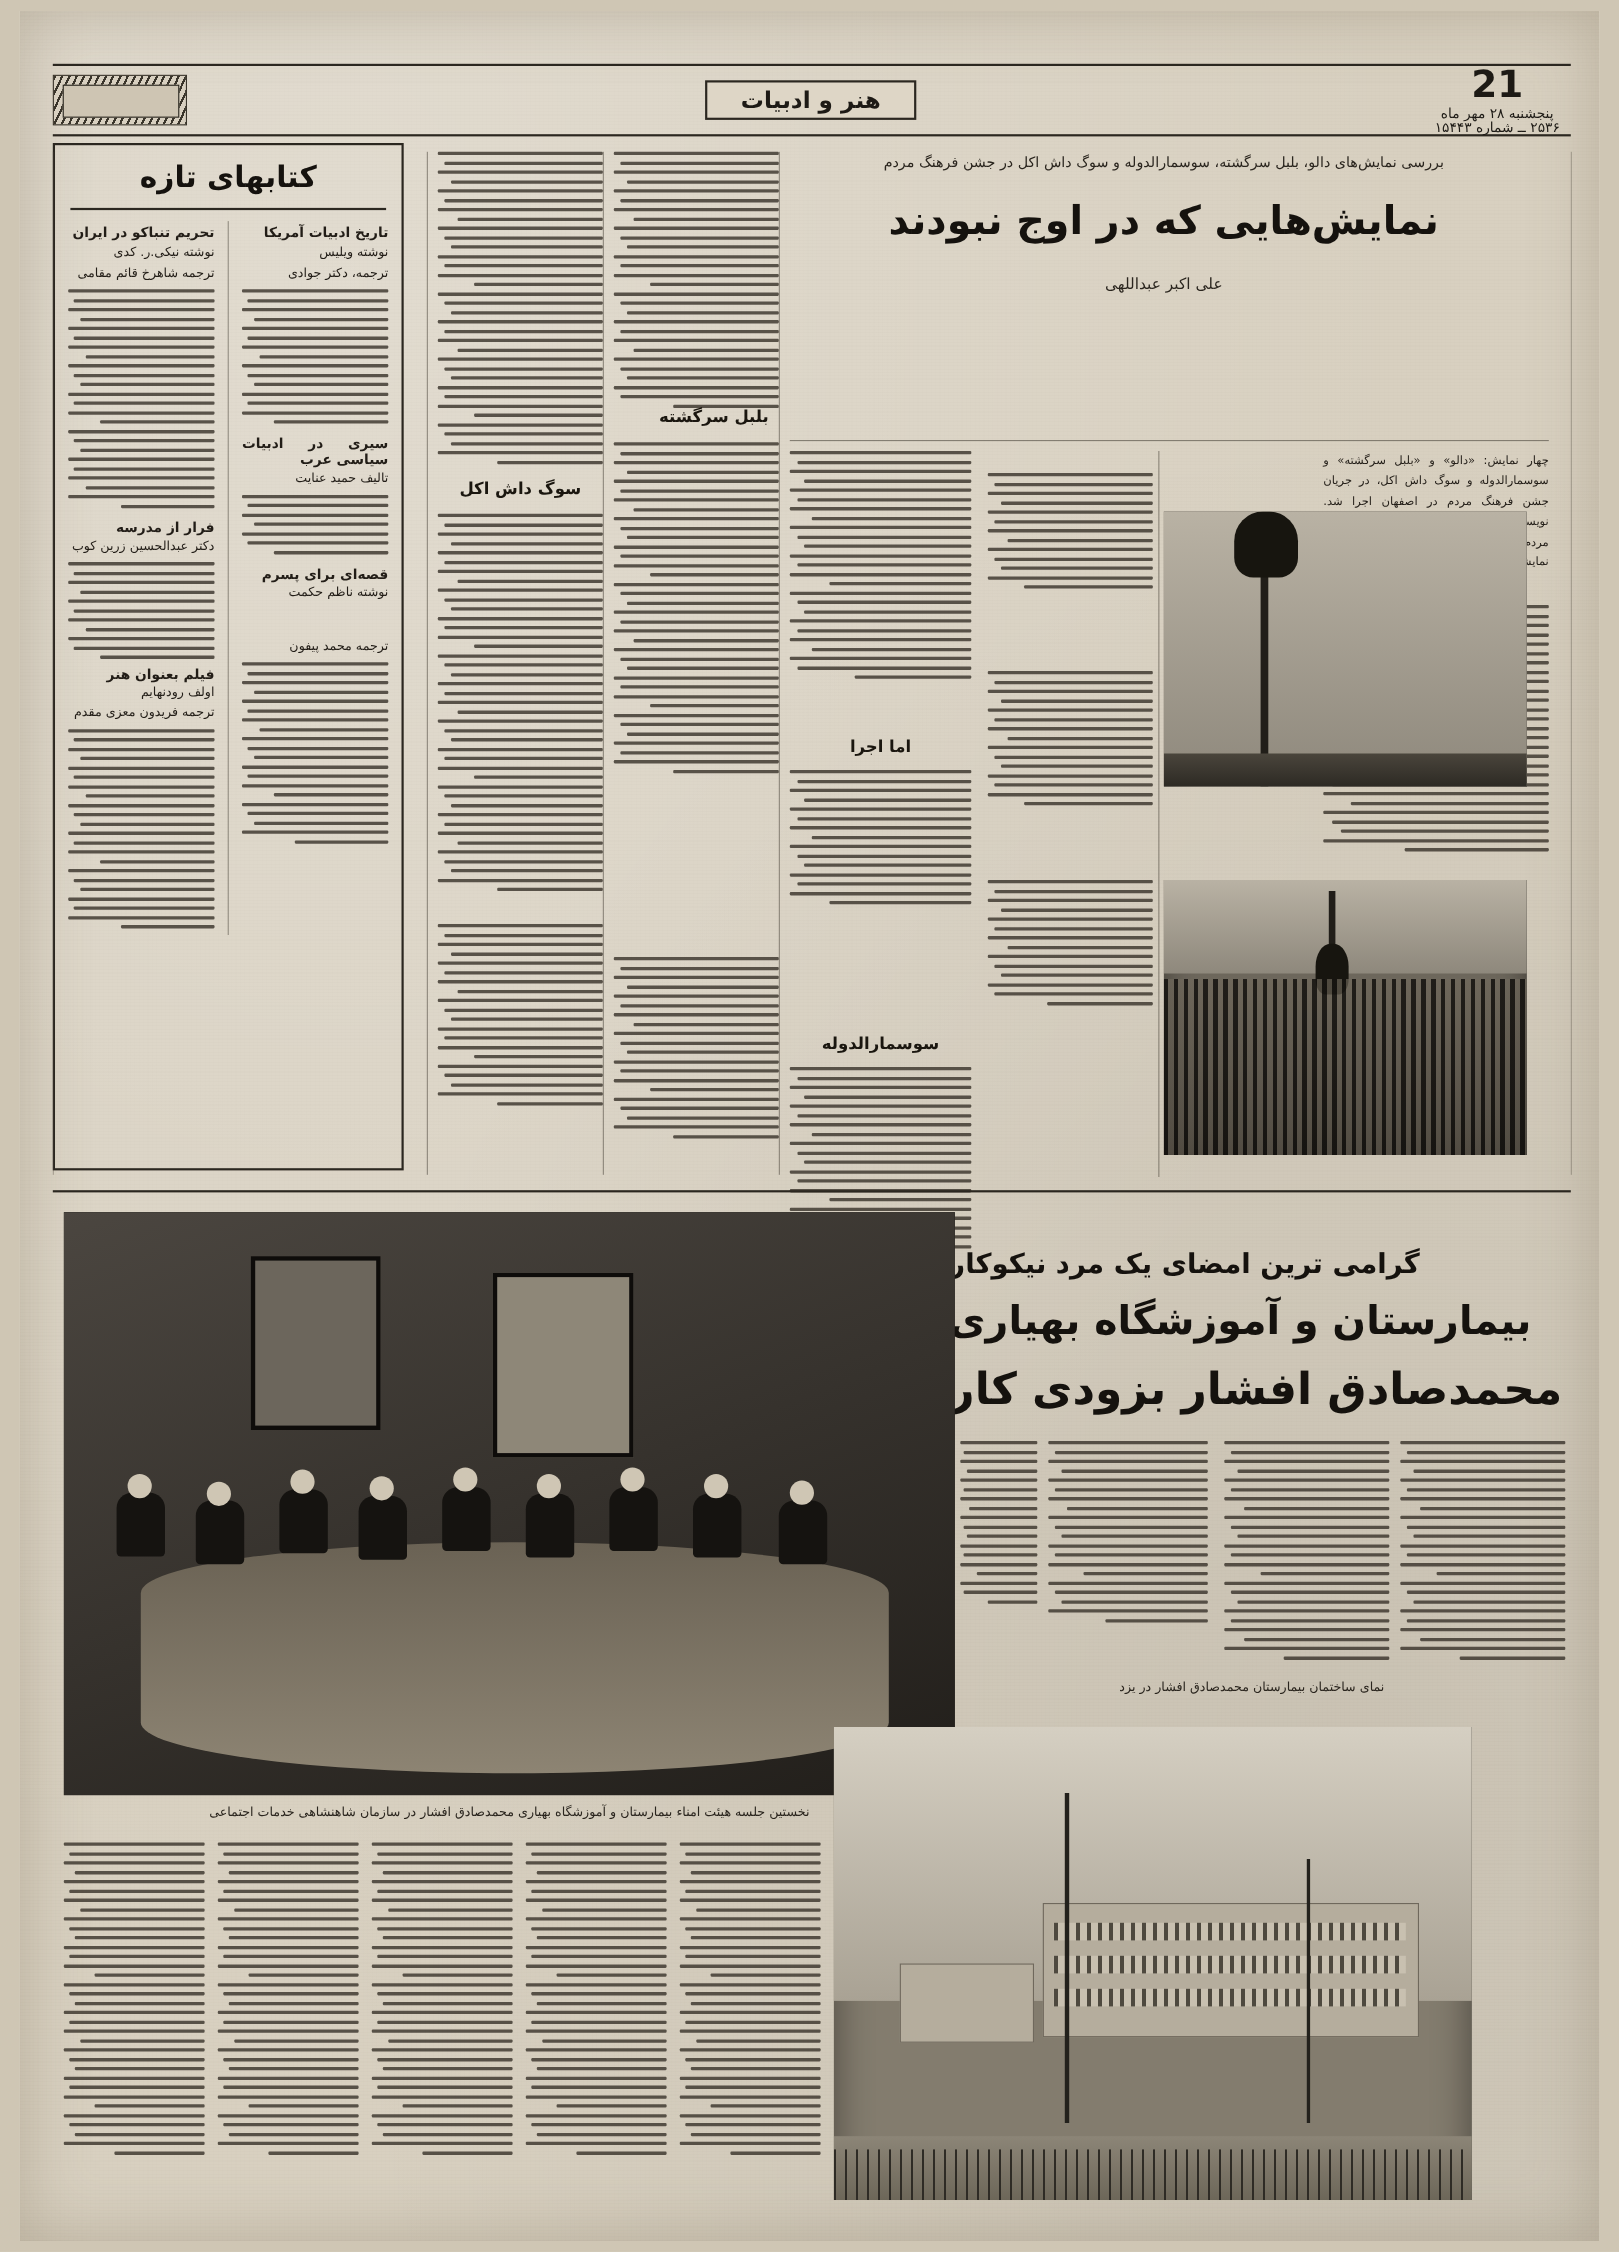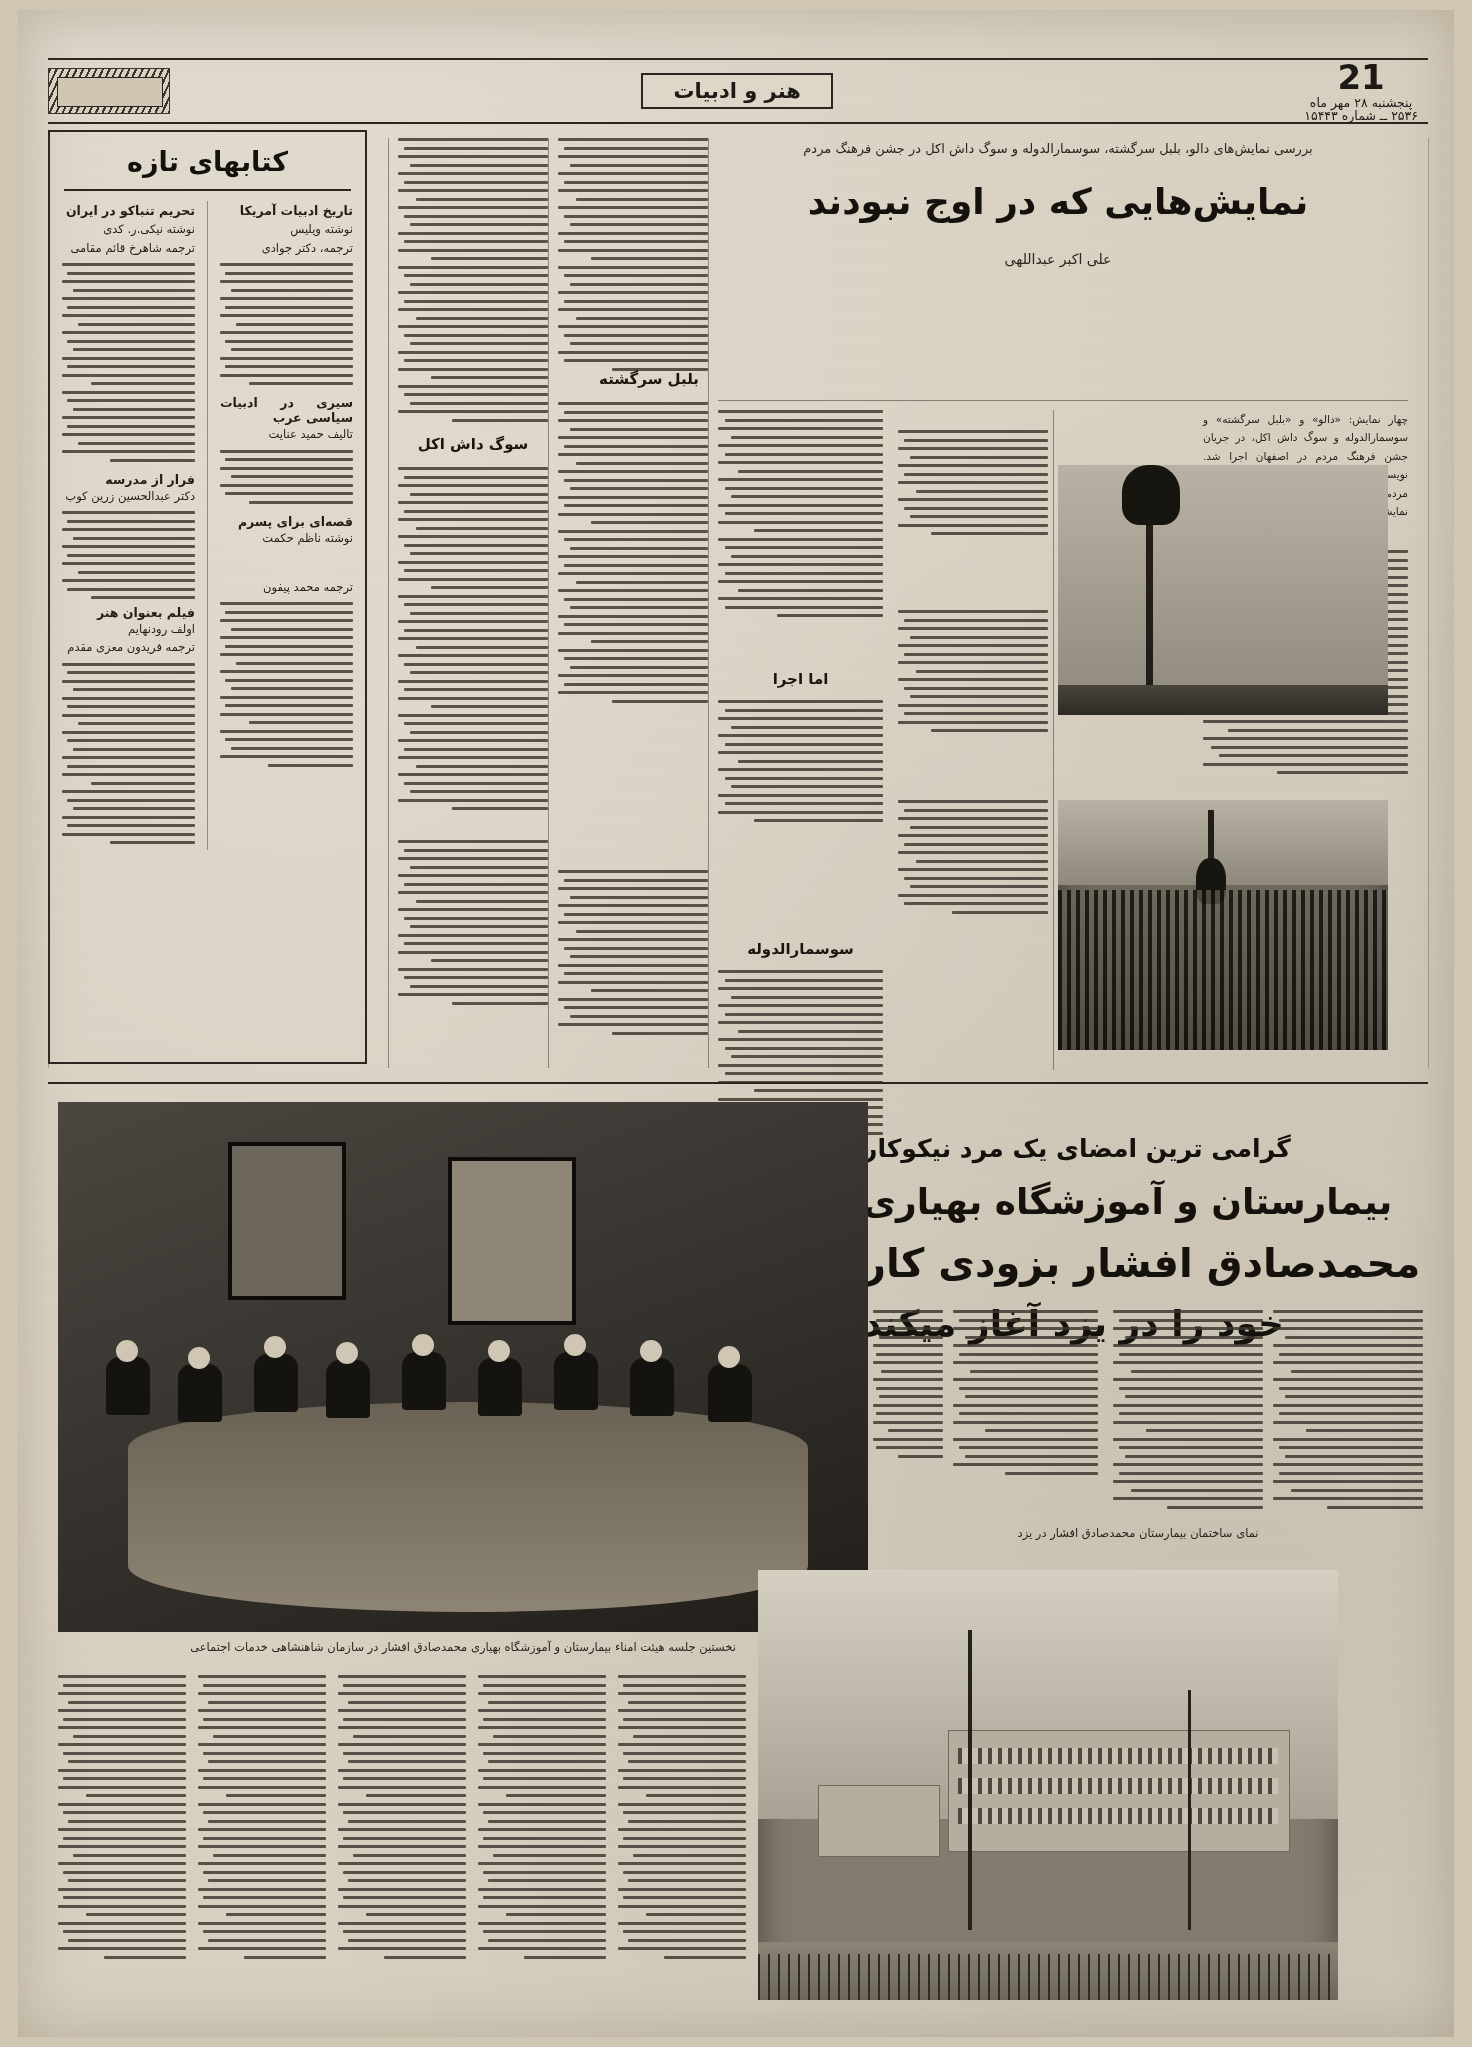--- a/index.html
+++ b/index.html
@@ -676,21 +676,20 @@
       </div>
     </div>
   </div>
 
   <div class="rule-h2" style="left:30px;top:1072px;width:1380px;"></div>
 
   <div class="col" style="left:845px;top:1122px;width:560px;">
     <div class="hdl" style="font-size:25px;text-align:left;">گرامی ترین امضای یک مرد نیکوکار</div>
     <div class="hdl" style="font-size:36px;text-align:left;margin-top:12px;">بیمارستان و آموزشگاه بهیاری</div>
     <div class="hdl" style="font-size:40px;text-align:left;margin-top:10px;">محمدصادق افشار بزودی کار</div>
-    <div class="hdl" style="font-size:36px;text-align:left;margin-top:10px;">خود را در یزد آغاز میکند</div>
   </div>
 
   <div class="meeting" style="left:40px;top:1092px;width:810px;height:530px;">
     <div class="wall"></div>
     <div class="frame" style="left:170px;top:40px;width:110px;height:150px;"></div>
     <div class="frame" style="left:390px;top:55px;width:120px;height:160px;background:#8e8778;"></div>
     <div class="table" style="left:70px;top:300px;width:680px;height:210px;"></div>
     <div class="body" style="left:48px;top:255px;"></div>
       <div class="head" style="left:58px;top:238px;"></div>
     <div class="body" style="left:120px;top:262px;"></div>

